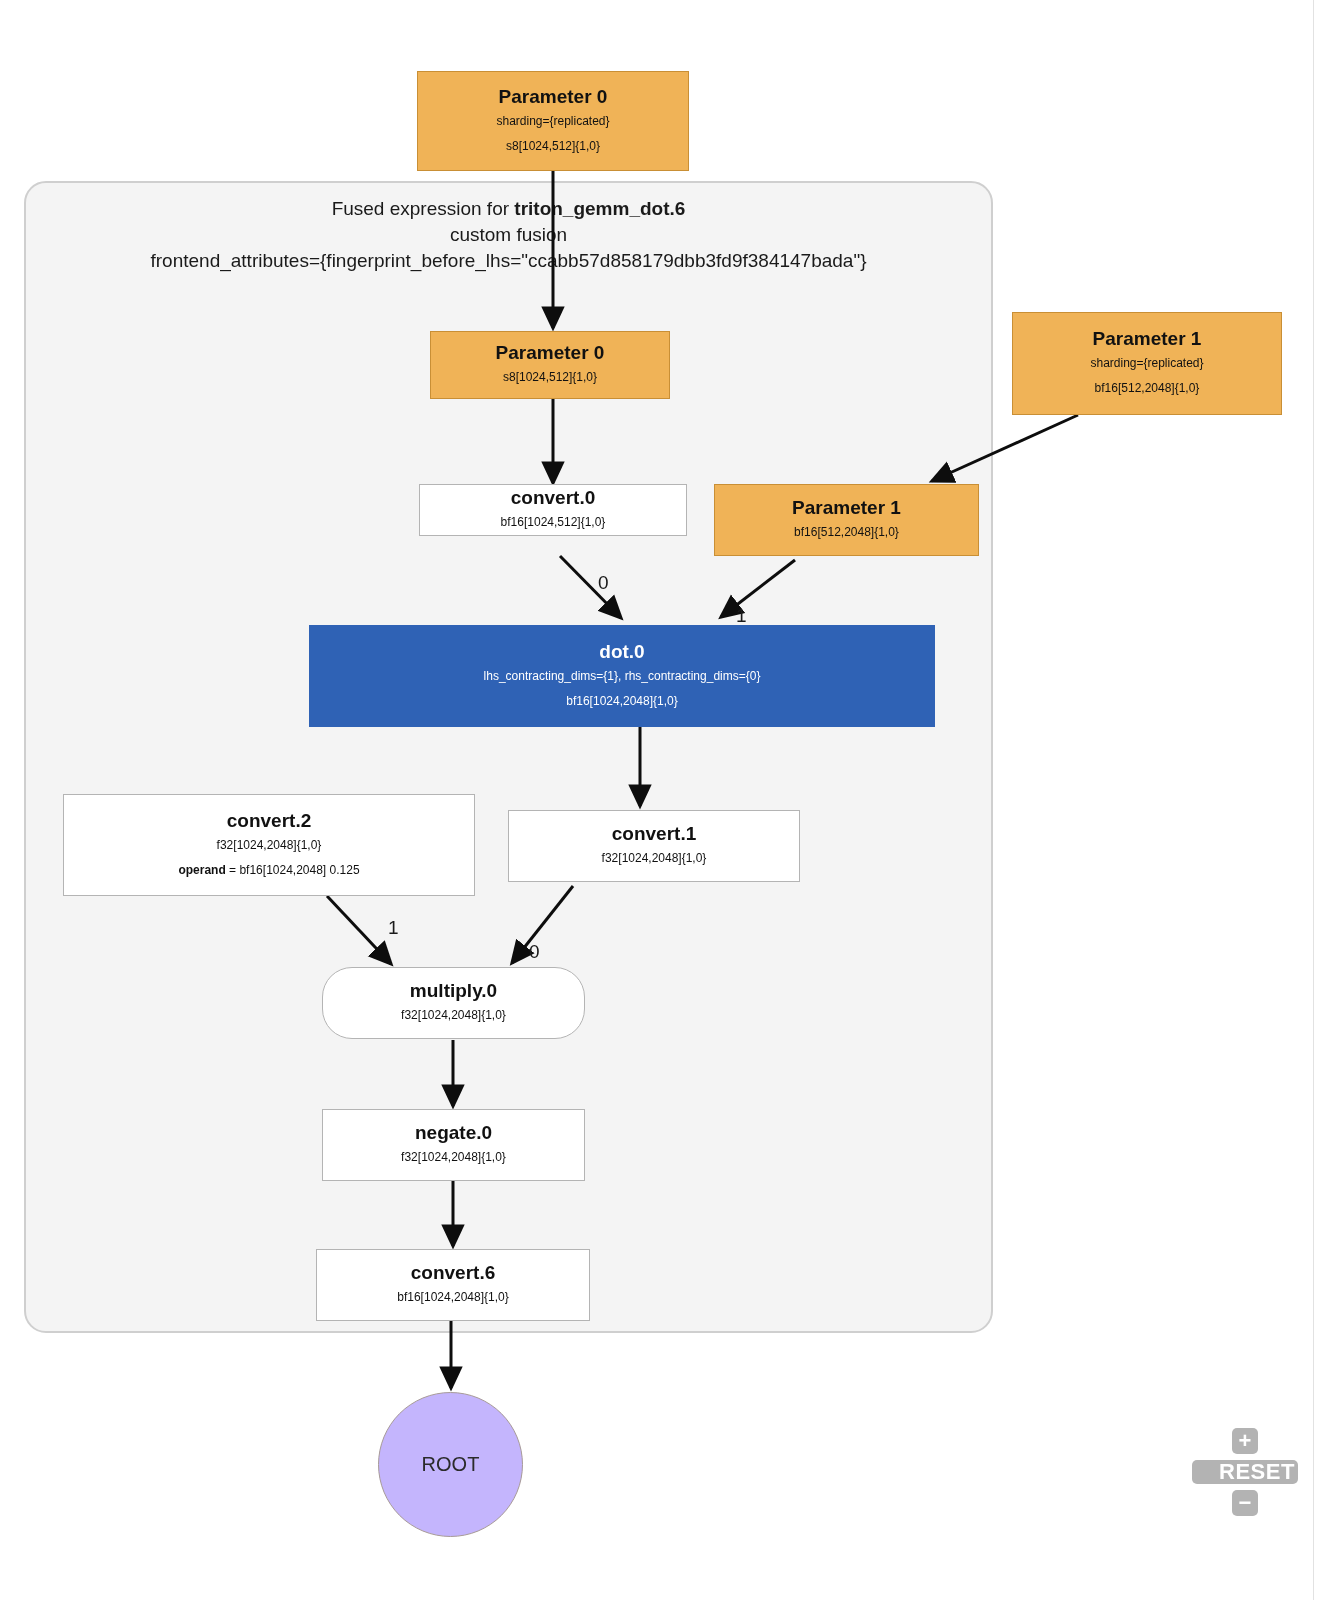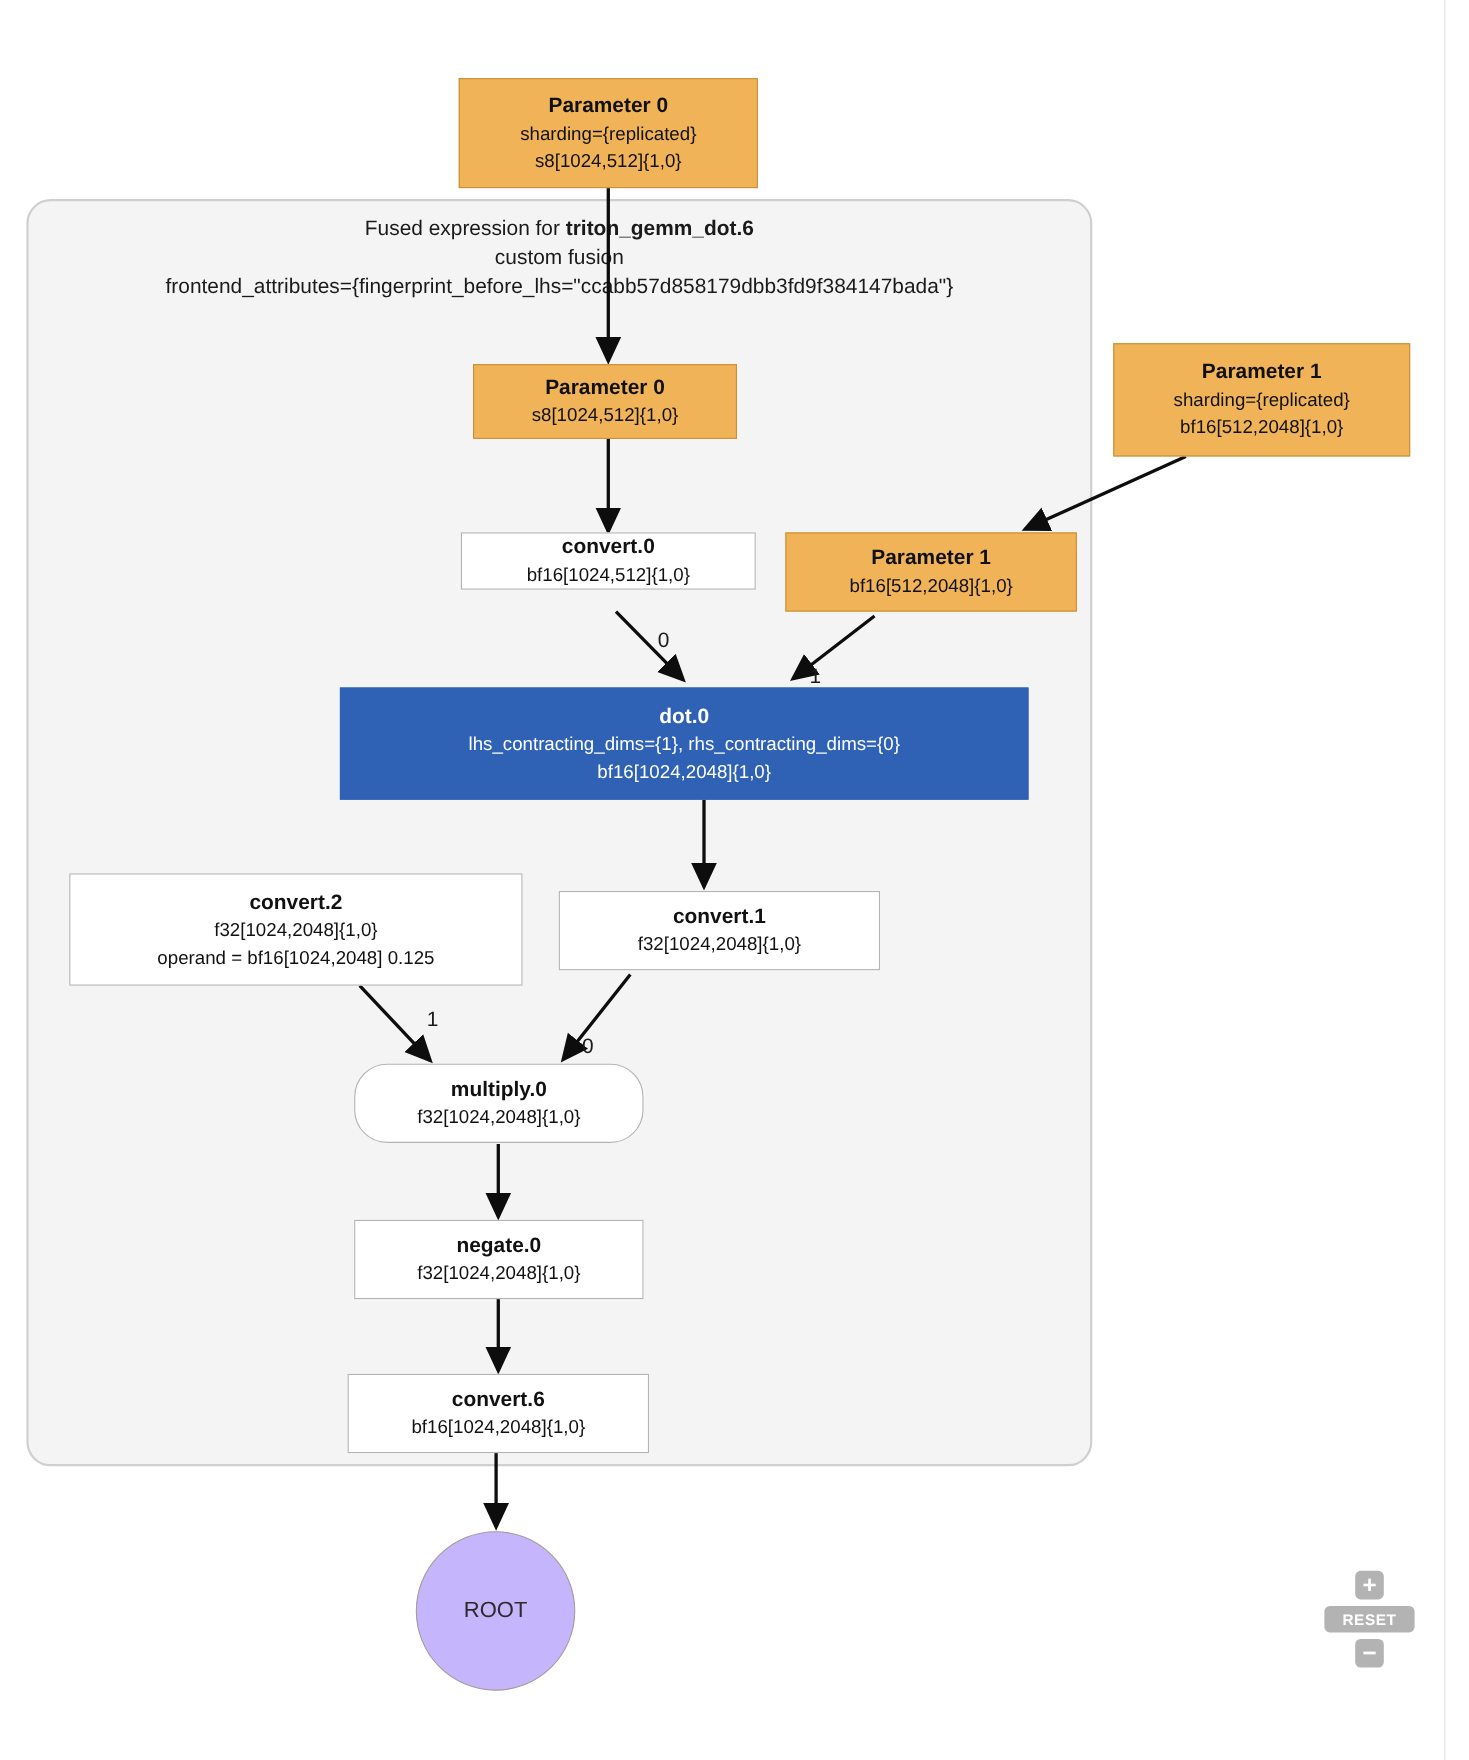--- a/index.html
+++ b/index.html
@@ -84,32 +84,32 @@
     color: #111111;
     font-size: 19px;
     line-height: 25px;
   }
   .node .ttl {
     font-weight: bold;
     font-size: 19px;
   }
   .node .sub {
     font-weight: normal;
-    font-size: 17px;
+    font-size: 12px;
   }
   .node.param {
     background: #f0b357;
     border-color: #c98f35;
   }
   .node.dot {
     background: #2f62b5;
     border-color: #2f62b5;
     color: #ffffff;
   }
-  .node .sub b { font-weight: normal; }
+  .node .sub b { font-weight: bold; }
 
   
   .root-node {
     position: absolute;
     left: 378px;
     top: 1392px;
     width: 145px;
     height: 145px;
     border-radius: 50%;
     background: #c4b5fd;
@@ -158,22 +158,23 @@
   }
   .zc-plus, .zc-minus {
     width: 26px;
     height: 26px;
     font-size: 22px;
     line-height: 22px;
   }
   .zc-reset {
     width: 82px;
     height: 24px;
-    font-size: 14px;
+    font-size: 22px;
     letter-spacing: .5px;
+    padding-left: 24px;
   }
 </style>
 </head>
 <body>
 
 <div id="graph-canvas">
 
   <div class="right-border"></div>
 
 

